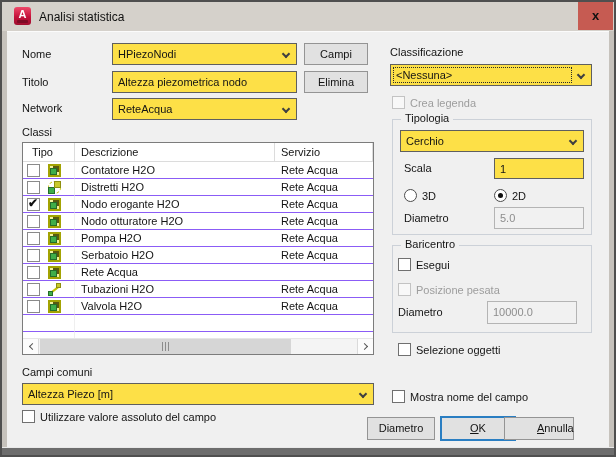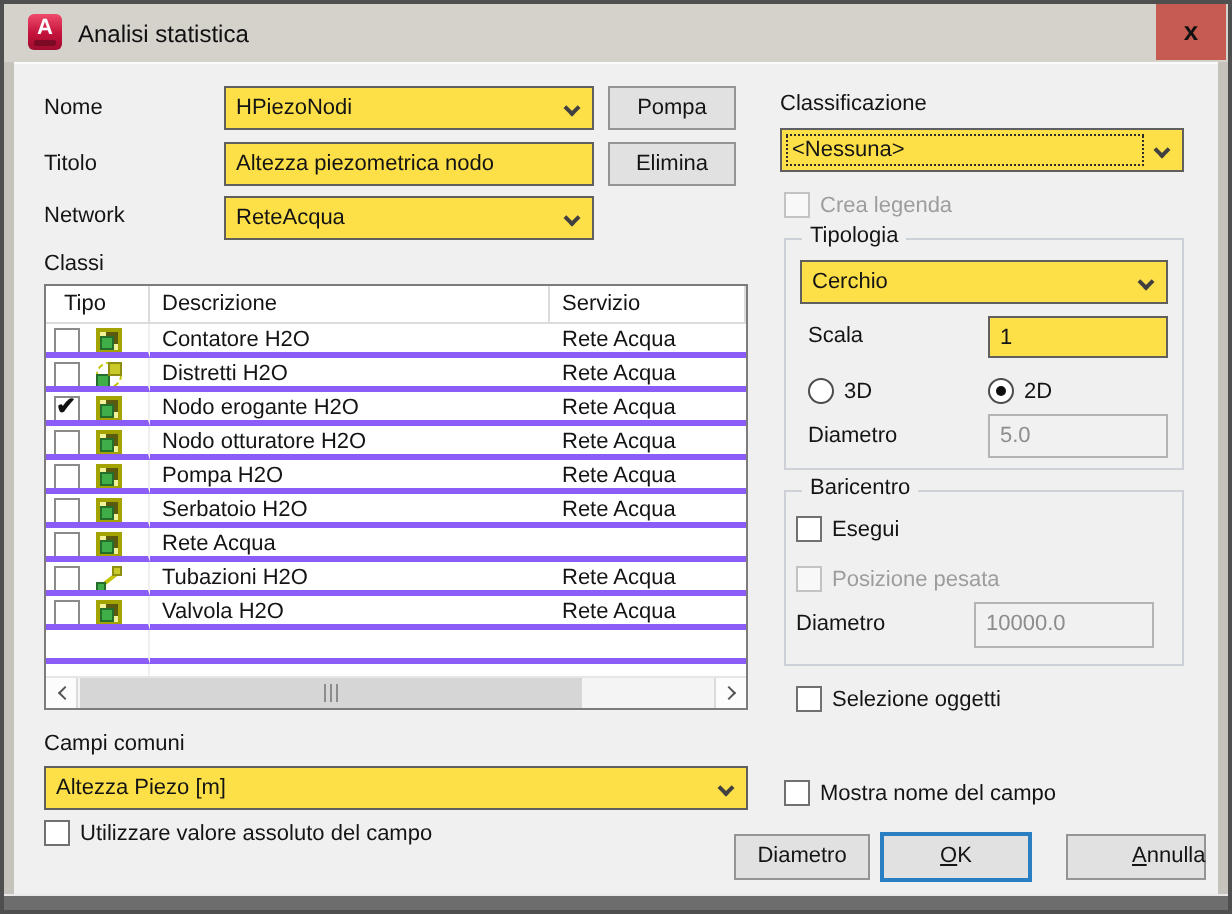--- a/index.html
+++ b/index.html
@@ -44,21 +44,21 @@
 
   
   .table { position:absolute; left:20px; top:140px; width:352px; height:213px; background:#fff; border:1px solid #7c7c7c; }
   .thead { display:flex; height:19px; }
   .thead .tc { border-right:1px solid #dcdcdc; border-bottom:1px solid #dcdcdc; padding-top:3px; }
   .tc { overflow:hidden; white-space:nowrap; }
   .c1 { width:52px; padding-left:9px; position:relative; }
   .c2 { width:200px; padding-left:6px; }
   .c3 { flex:1; padding-left:6px; }
   .trow { display:flex; height:17px; align-items:center; }
-  .trow .tc { height:17px; padding-top:2px; border-bottom:3px solid #8b5cf6; }
+  .trow .tc { height:17px; padding-top:2px; border-bottom:1px solid #8b5cf6; }
   .trow .c1 { border-right:1px solid #efefef; padding-top:0; }
   .trow .c3 { border-right:none; }
   .rowcb { position:absolute; left:4px; top:2px; width:13px; height:13px; border:1px solid #8a8a8a; background:#fff; }
   .rowcb.checked::after { content:"✔"; position:absolute; left:0; top:-3px; font-size:12px; font-weight:bold; color:#101010; }
 
   
   .ic { position:absolute; left:25px; top:2px; width:13px; height:13px; }
   .ic-point { background:#f2f29a; border:2px solid #a3a303; }
   .ic-point::before { content:""; position:absolute; left:0; bottom:0; width:5px; height:5px; background:#3fae49; border:1px solid #256d2b; }
   .ic-point::after { content:""; position:absolute; right:0; top:0; width:4px; height:4px; border-top:2px solid #5a5a10; border-right:2px solid #5a5a10; }
@@ -93,21 +93,21 @@
   </div>
 
   <div class="client"></div>
   <div class="frame-bottom"></div>
 
   <div class="label" style="left:20px;top:46px;">Nome</div>
   <div class="combo" style="left:110px;top:41px;width:185px;">
     <span>HPiezoNodi</span>
     <span class="chev"></span>
   </div>
-  <div class="btn" style="left:302px;top:41px;width:64px;height:22px;">Pompa</div>
+  <div class="btn" style="left:302px;top:41px;width:64px;height:22px;">Campi</div>
 
   <div class="label" style="left:20px;top:74px;">Titolo</div>
   <div class="tfield" style="left:110px;top:69px;width:185px;">Altezza piezometrica nodo</div>
   <div class="btn" style="left:302px;top:69px;width:64px;height:22px;">Elimina</div>
 
   <div class="label" style="left:20px;top:100px;">Network</div>
   <div class="combo" style="left:110px;top:96px;width:185px;">
     <span>ReteAcqua</span>
     <span class="chev"></span>
   </div>
@@ -263,15 +263,15 @@
   <div class="tfield dis-field" style="left:485px;top:299px;width:90px;height:23px;">10000.0</div>
 
   <span class="cb" style="left:396px;top:341px;"></span>
   <div class="label" style="left:414px;top:342px;">Selezione oggetti</div>
 
   <span class="cb" style="left:390px;top:388px;"></span>
   <div class="label" style="left:408px;top:389px;">Mostra nome del campo</div>
 
   <div class="btn" style="left:365px;top:415px;width:68px;height:23px;">Diametro</div>
   <div class="btn default" style="left:438px;top:414px;width:76px;height:25px;"><span class="u">O</span><span>K</span></div>
-  <div class="btn" style="left:531px;top:415px;width:70px;height:23px;padding-left:32px;"><span class="u">A</span><span>nnulla</span></div>
+  <div class="btn" style="left:502px;top:415px;width:70px;height:23px;padding-left:32px;"><span class="u">A</span><span>nnulla</span></div>
 
 </div>
 
 </body></html>

